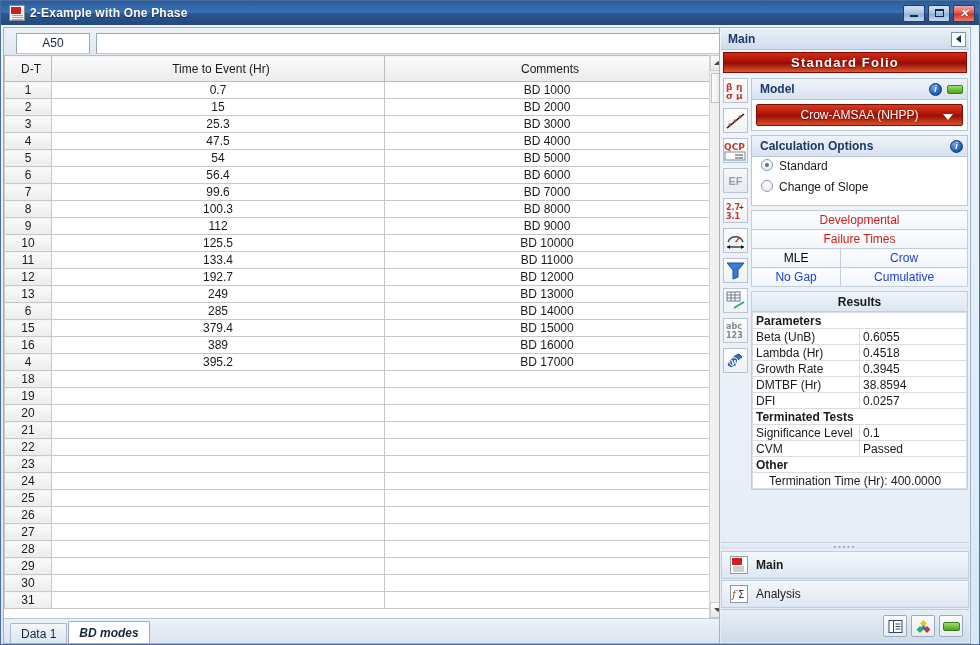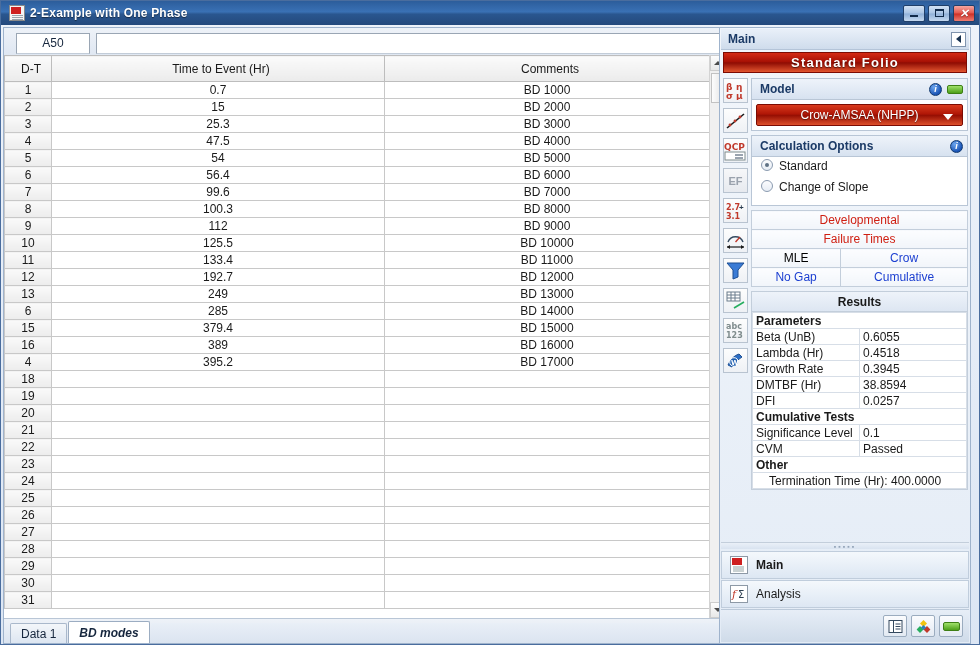--- a/index.html
+++ b/index.html
@@ -711,21 +711,21 @@
                 </tr>
                 <tr>
                   <td class="lbl">DMTBF (Hr)</td>
                   <td>38.8594</td>
                 </tr>
                 <tr>
                   <td class="lbl">DFI</td>
                   <td>0.0257</td>
                 </tr>
                 <tr>
-                  <td class="sec" colspan="2">Cumulative Tests</td>
+                  <td class="sec" colspan="2">Terminated Tests</td>
                 </tr>
                 <tr>
                   <td class="lbl">Significance Level</td>
                   <td>0.1</td>
                 </tr>
                 <tr>
                   <td class="lbl">CVM</td>
                   <td>Passed</td>
                 </tr>
                 <tr>

